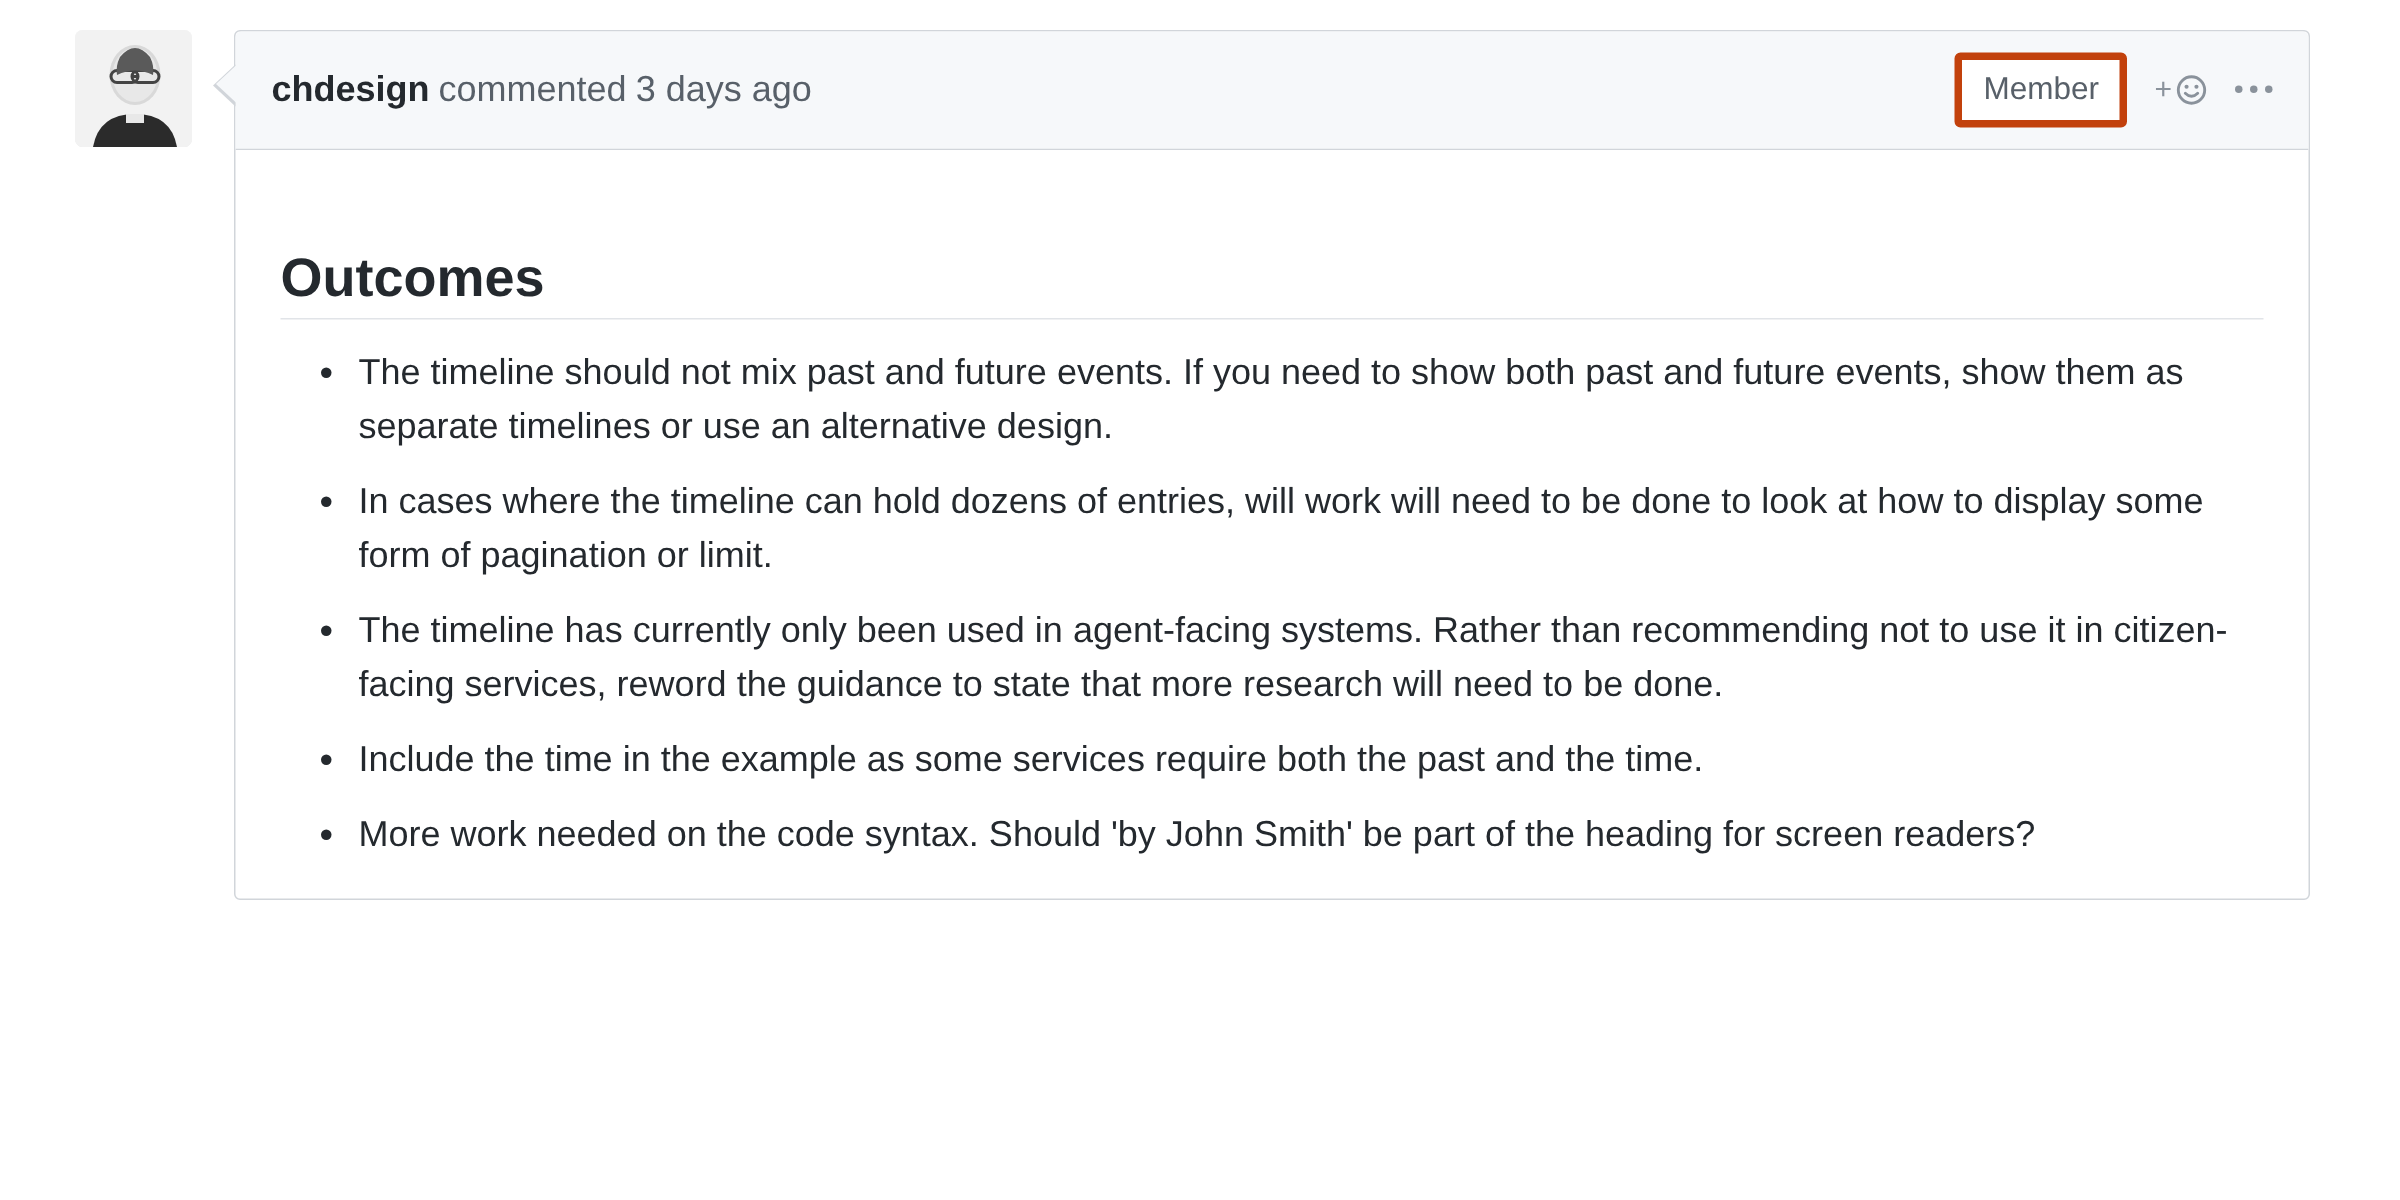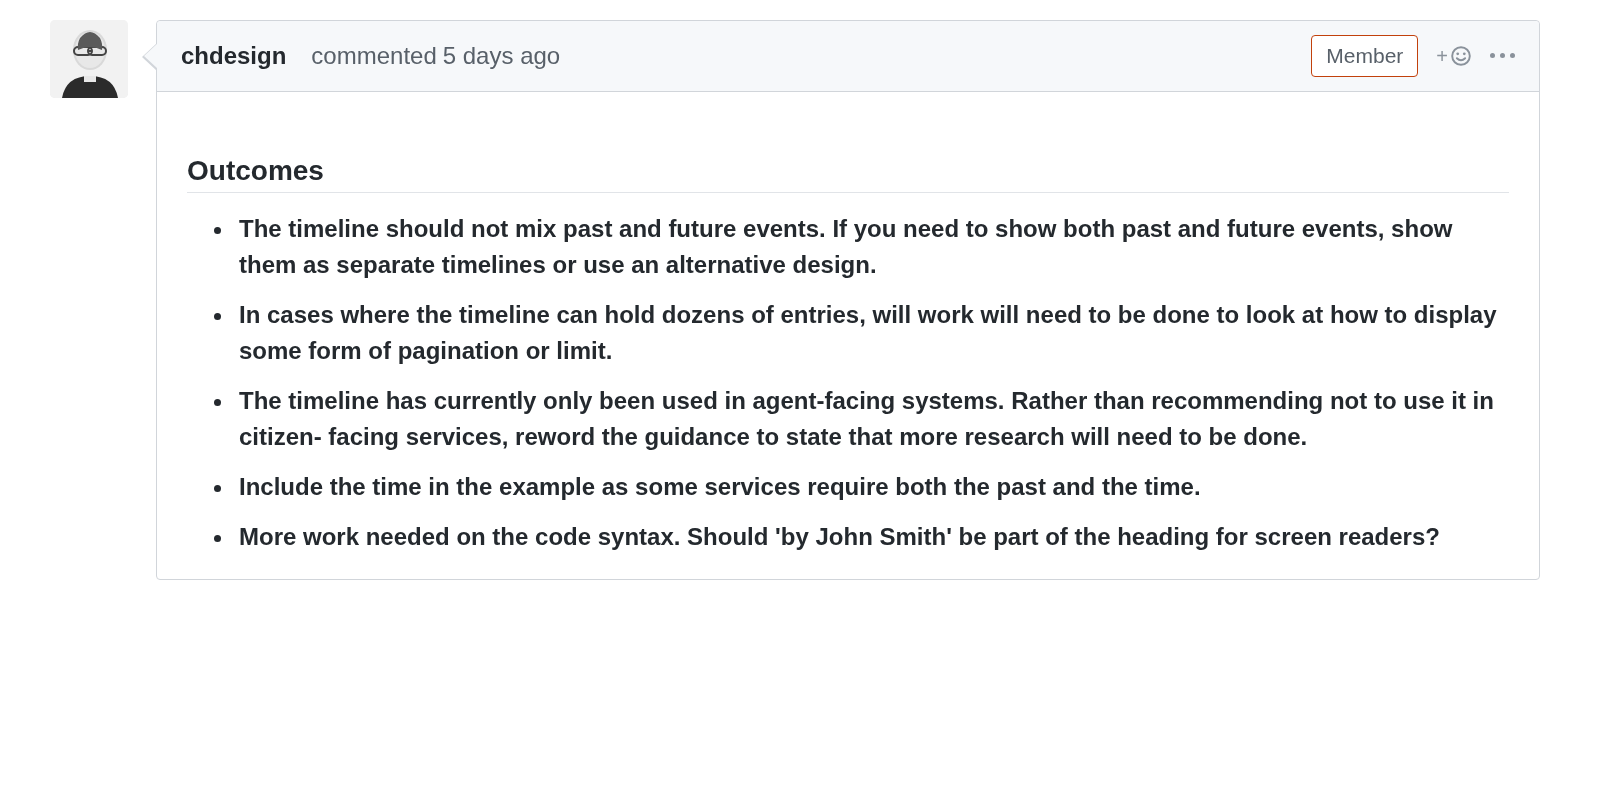--- a/index.html
+++ b/index.html
@@ -72,25 +72,25 @@
     display: flex;
     align-items: center;
     color: var(--text-muted);
     font-size: 24px;
   }
   .comment-header .author {
     font-weight: 600;
     color: var(--link);
     margin-right: 6px;
   }
-  .comment-header .verb { margin-right: 6px; margin-left: 19px; }
+  .comment-header .verb { margin-right: 6px; }
   .header-spacer { flex: 1; }
 
   .role-badge {
-    border: 1px solid #c2410c;
+    border: 5px solid #c2410c;
     border-radius: 4px;
     padding: 4px 14px;
     font-size: 21px;
     color: var(--text-muted);
     background: #fff;
     margin-right: 18px;
   }
 
   .header-actions {
     display: flex;
@@ -119,29 +119,28 @@
     background: #8a929b;
     border-radius: 50%;
   }
 
   .comment-body {
     padding: 22px 30px 10px 30px;
     font-size: 24px;
   }
   .comment-body p { margin: 0 0 24px 0; }
   .comment-body h2 {
-    font-size: 28px;
+    font-size: 36px;
     font-weight: 700;
     margin: 36px 0 8px 0;
     border-bottom: 1px solid var(--border-soft);
   }
   .comment-body ul {
     padding-left: 48px;
     margin: 18px 0 0 0;
-    font-weight: bold;
   }
   .comment-body li {
     margin: 0 0 14px 0;
     padding-left: 4px;
   }
 
   .smiley-svg { width:22px; height:22px; display:block; }
 </style>
 </head>
 <body>
@@ -160,21 +159,21 @@
       <path d="M12 78 q4 -22 28 -22 q24 0 28 22 z" fill="#2b2b2b"></path>
       <path d="M34 56 h12 v6 h-12 z" fill="#e8e8e8"></path>
     </svg>
   </div>
 
   <div class="comment-box">
 
     <div class="comment-header">
       <a class="author">chdesign</a>
       <span class="verb">commented</span>
-      <a>5 days ago</a>
+      <a>3 days ago</a>
 
       <span class="header-spacer"></span>
 
       <span class="role-badge">Member</span>
 
       <span class="header-actions">
         <span class="reaction-btn">
           <span class="plus">+</span>
           <svg class="smiley-svg" viewBox="0 0 16 16">
             <circle cx="8" cy="8" r="6.4" fill="none" stroke="#8a929b" stroke-width="1.4"></circle>

